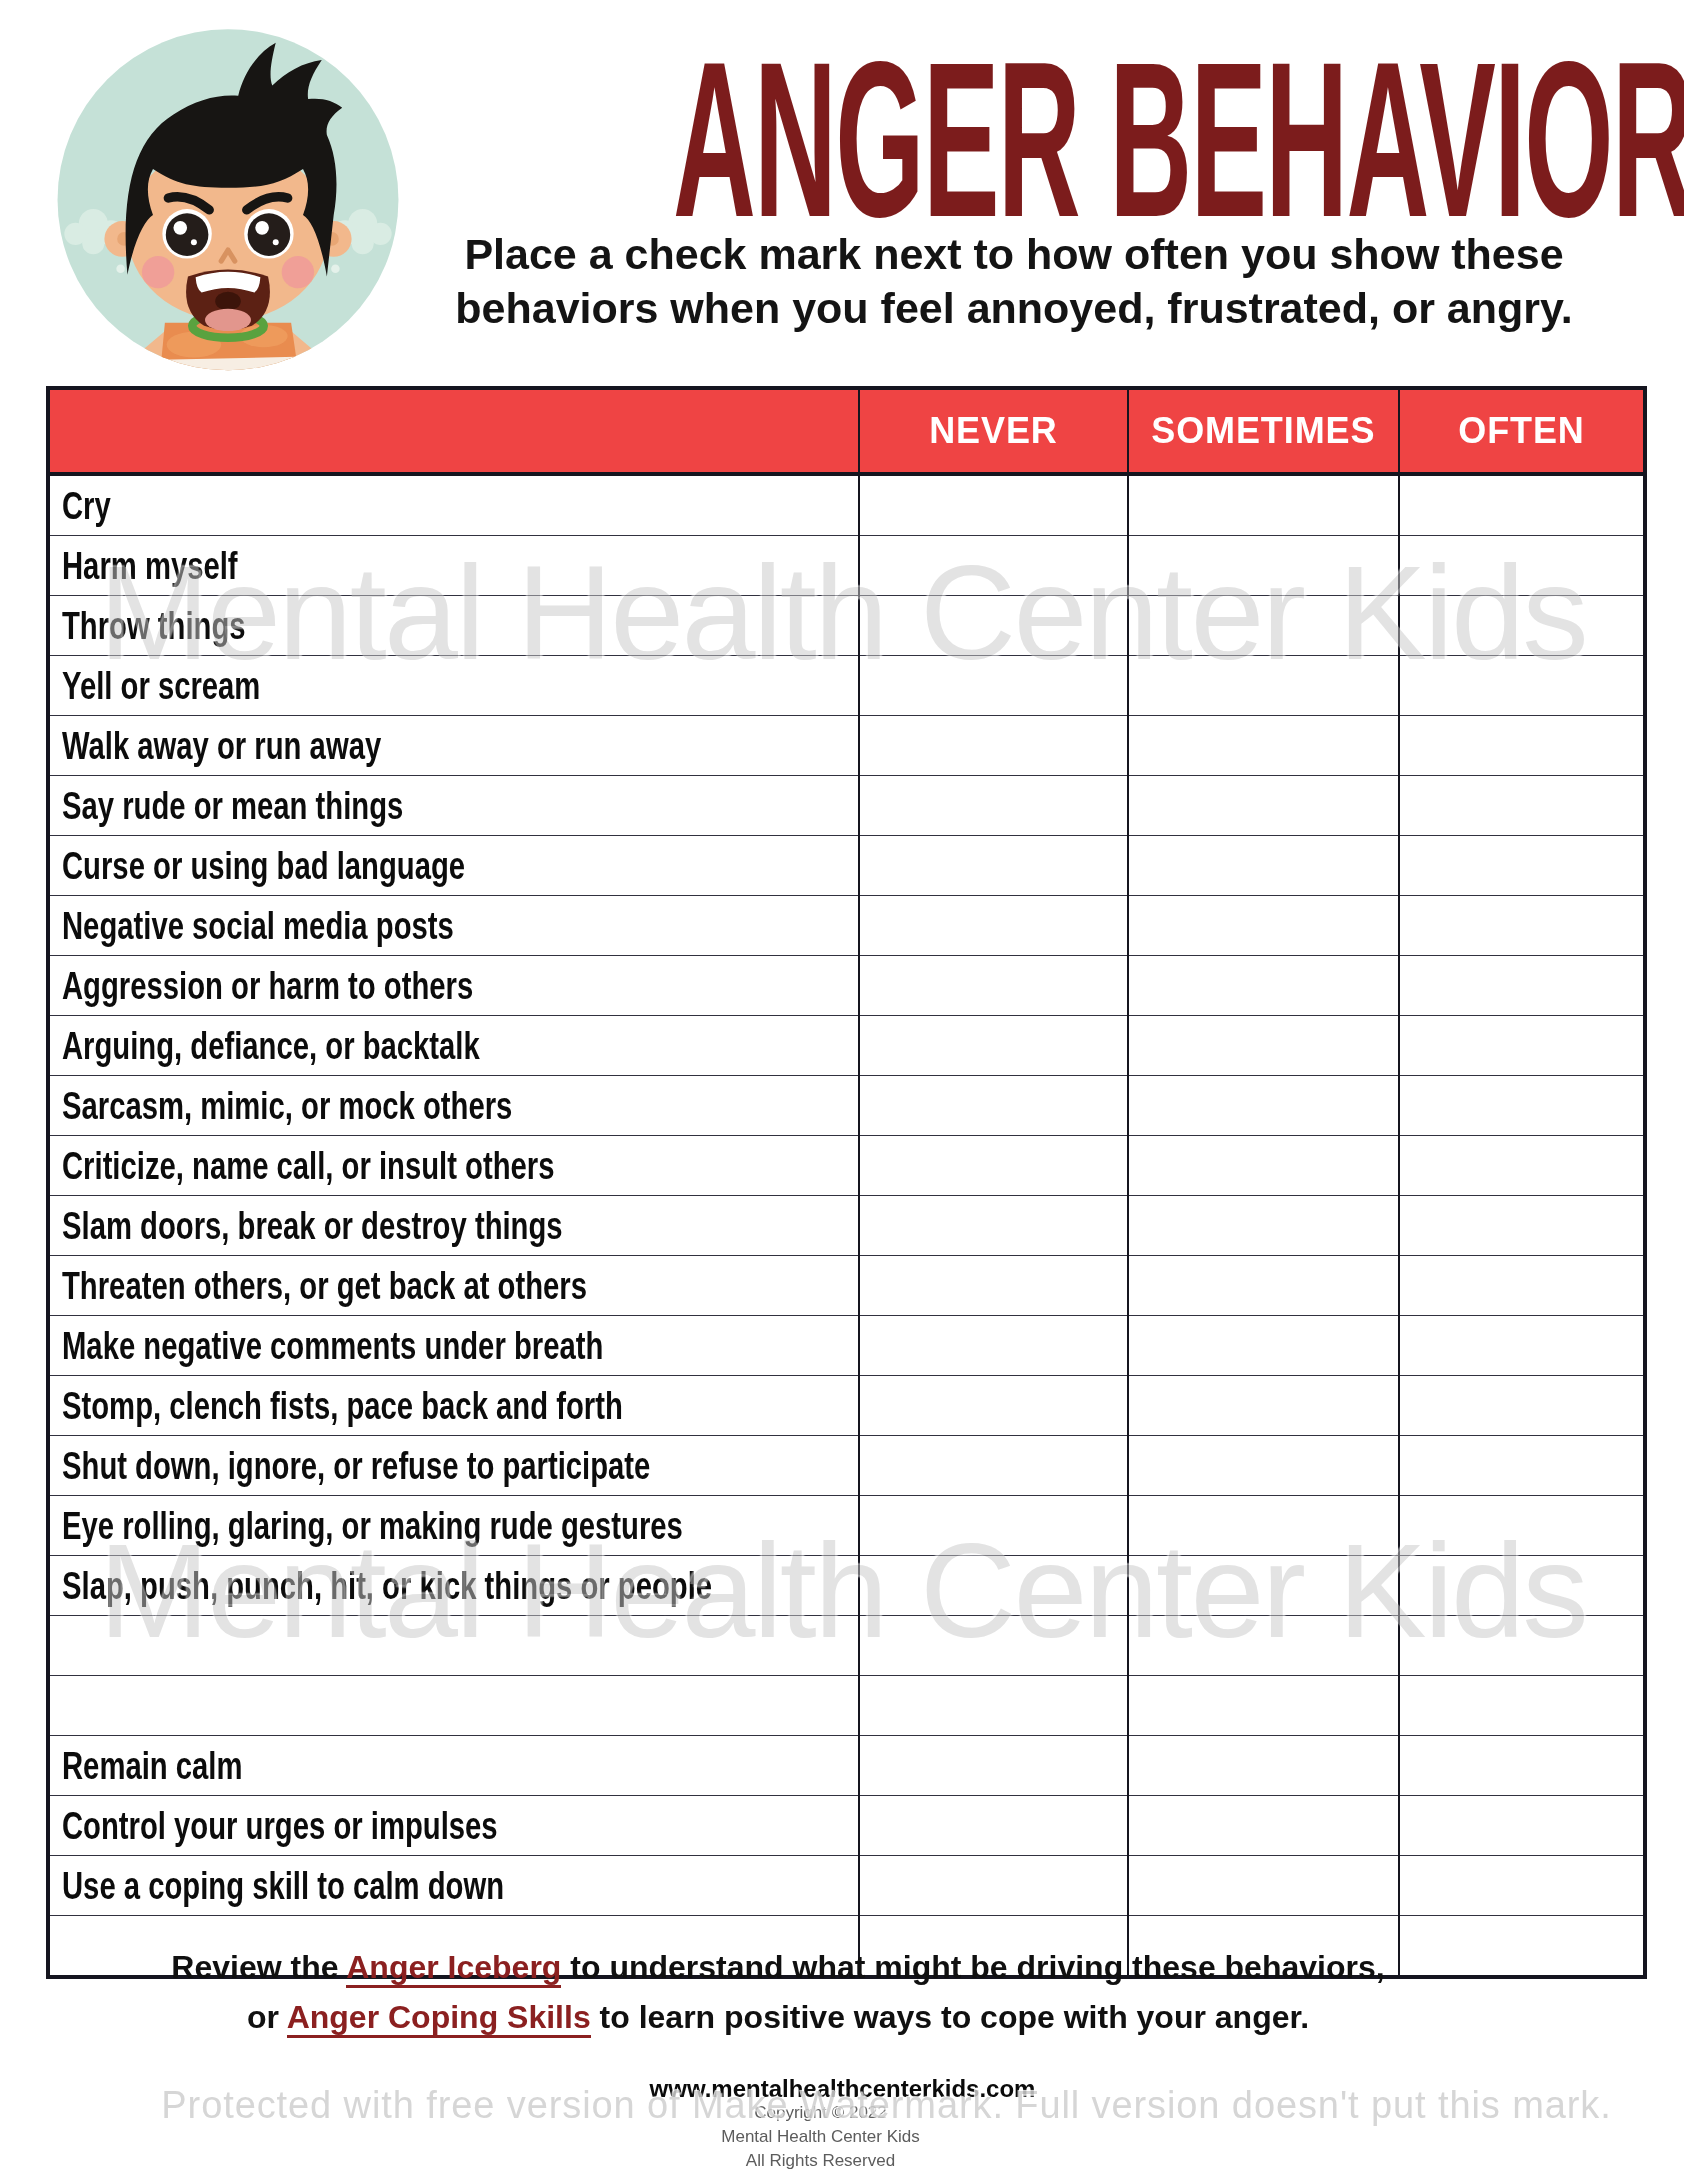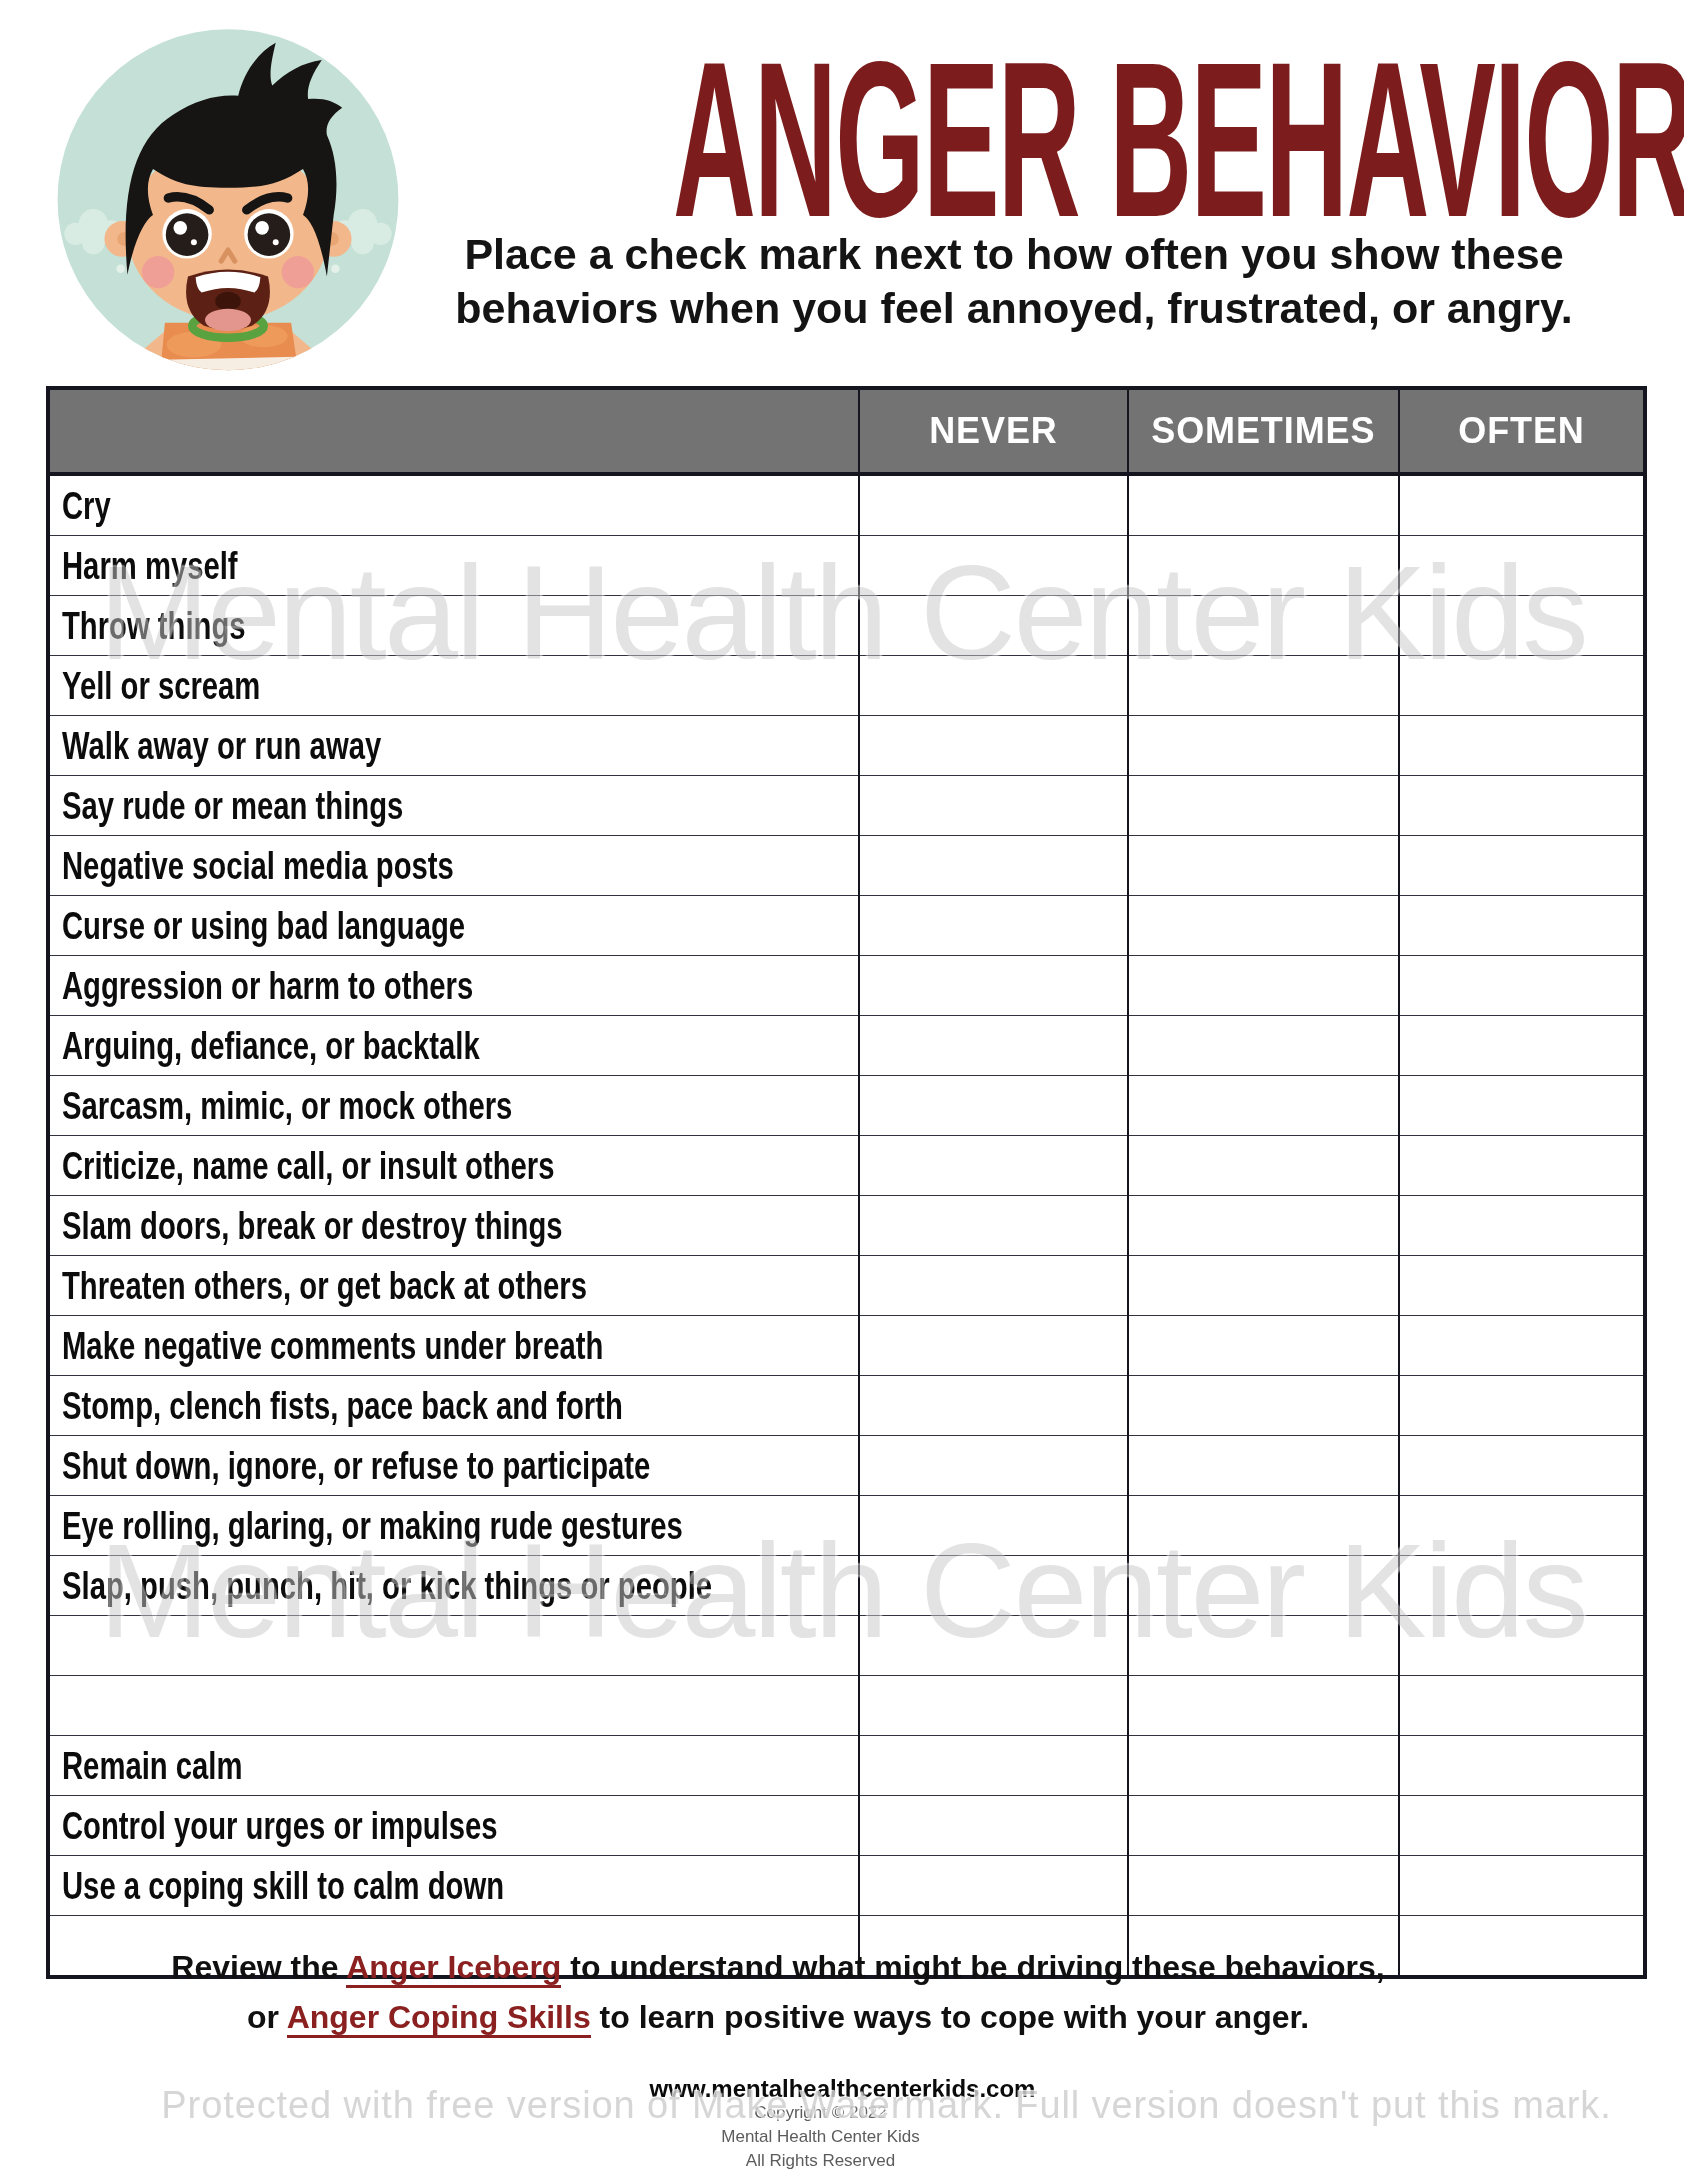--- a/index.html
+++ b/index.html
@@ -20,21 +20,21 @@
   }
   
   table.behaviors{
     position:absolute;left:46px;top:386px;width:1601px;
     border-collapse:collapse;table-layout:fixed;background:#ffffff;
     border:4.3px solid #15151f;
   }
   .behaviors th,.behaviors td{border:1.7px solid #31313f;}
   .behaviors th+th,.behaviors td+td{border-left:2.6px solid #15151f;}
   .behaviors thead th{
-    background:#737373;height:80px;color:#ffffff;font-size:36px;font-weight:bold;
+    background:#ef4444;height:80px;color:#ffffff;font-size:36px;font-weight:bold;
     letter-spacing:0.9px;border-bottom:4.3px solid #15151f;text-align:center;vertical-align:middle;
   }
   .behaviors tbody td{height:57px;vertical-align:middle;}
   .label-cell{padding-left:12px;text-align:left;}
   .lbl{
     display:inline-block;transform:scaleX(0.75);transform-origin:0 50%;
     white-space:nowrap;font-size:39px;font-weight:bold;color:#0c0c0c;
   }
   
   .wm{
@@ -210,27 +210,27 @@
           <td class="check-cell"></td>
           <td class="check-cell"></td>
         </tr>
         <tr>
           <td class="label-cell"><span class="lbl">Say rude or mean things</span></td>
           <td class="check-cell"></td>
           <td class="check-cell"></td>
           <td class="check-cell"></td>
         </tr>
         <tr>
+          <td class="label-cell"><span class="lbl">Curse or using bad language</span></td>
+          <td class="check-cell"></td>
+          <td class="check-cell"></td>
+          <td class="check-cell"></td>
+        </tr>
+        <tr>
           <td class="label-cell"><span class="lbl">Negative social media posts</span></td>
-          <td class="check-cell"></td>
-          <td class="check-cell"></td>
-          <td class="check-cell"></td>
-        </tr>
-        <tr>
-          <td class="label-cell"><span class="lbl">Curse or using bad language</span></td>
           <td class="check-cell"></td>
           <td class="check-cell"></td>
           <td class="check-cell"></td>
         </tr>
         <tr>
           <td class="label-cell"><span class="lbl">Aggression or harm to others</span></td>
           <td class="check-cell"></td>
           <td class="check-cell"></td>
           <td class="check-cell"></td>
         </tr>

